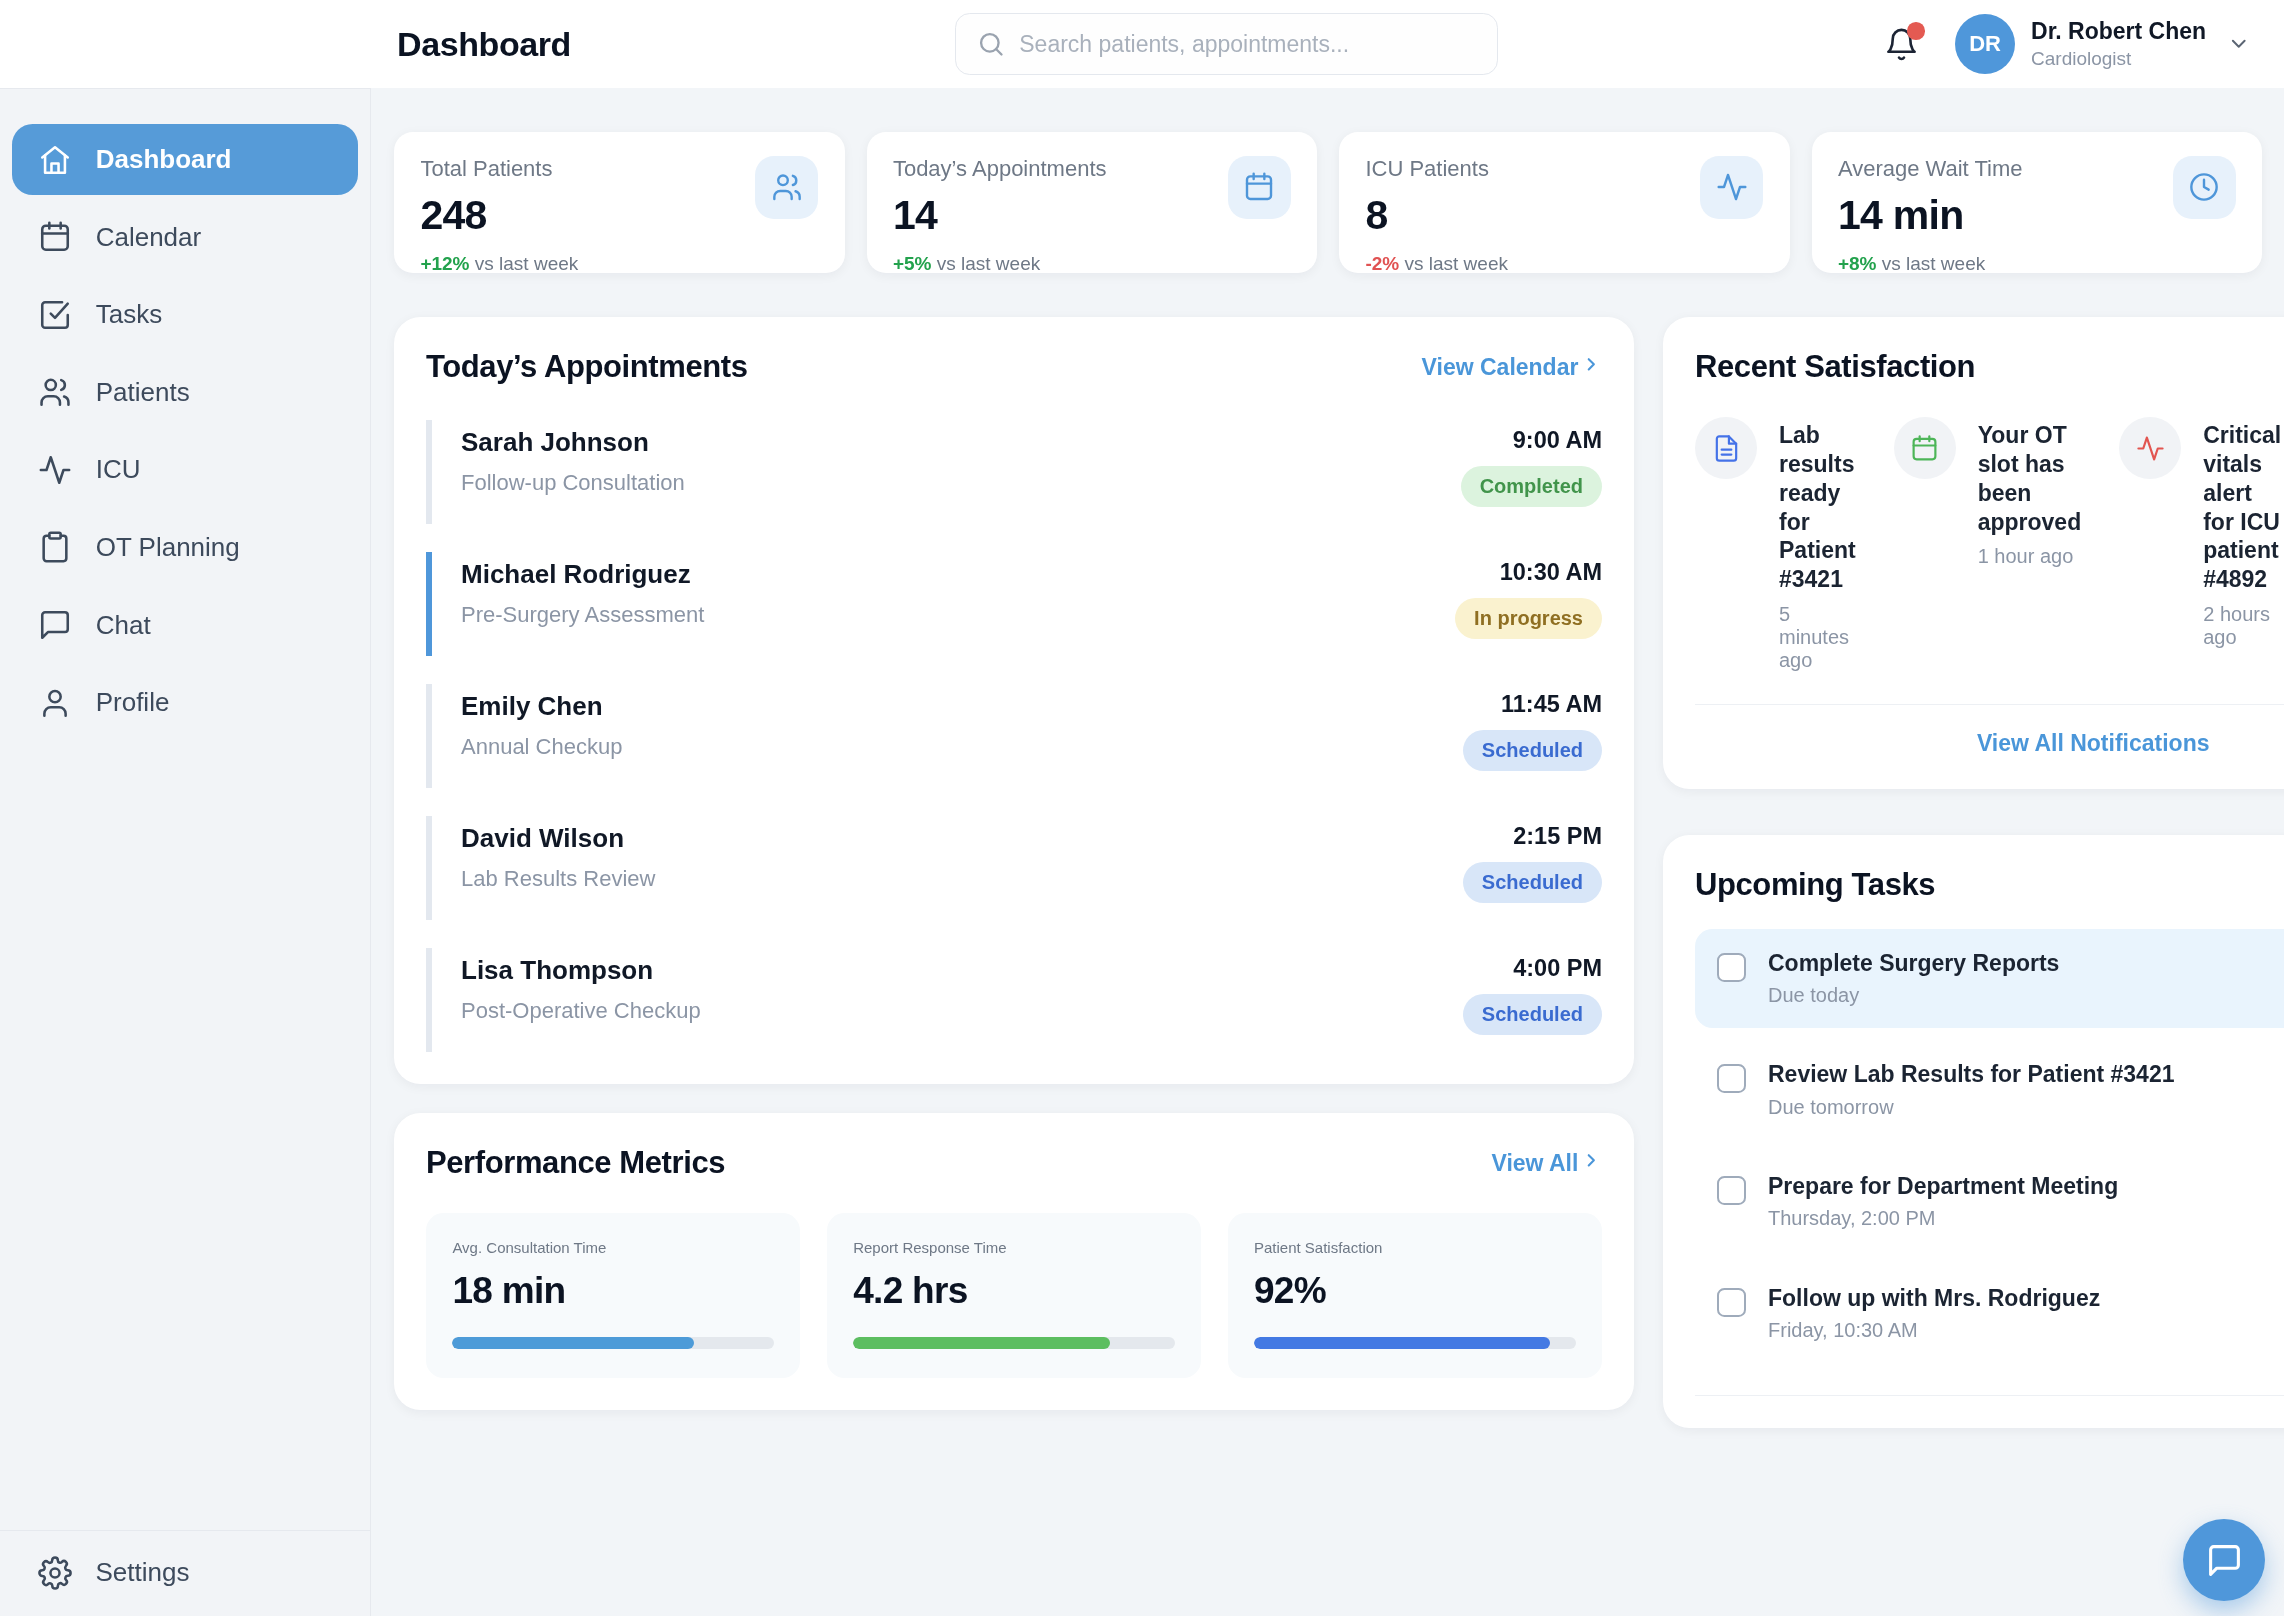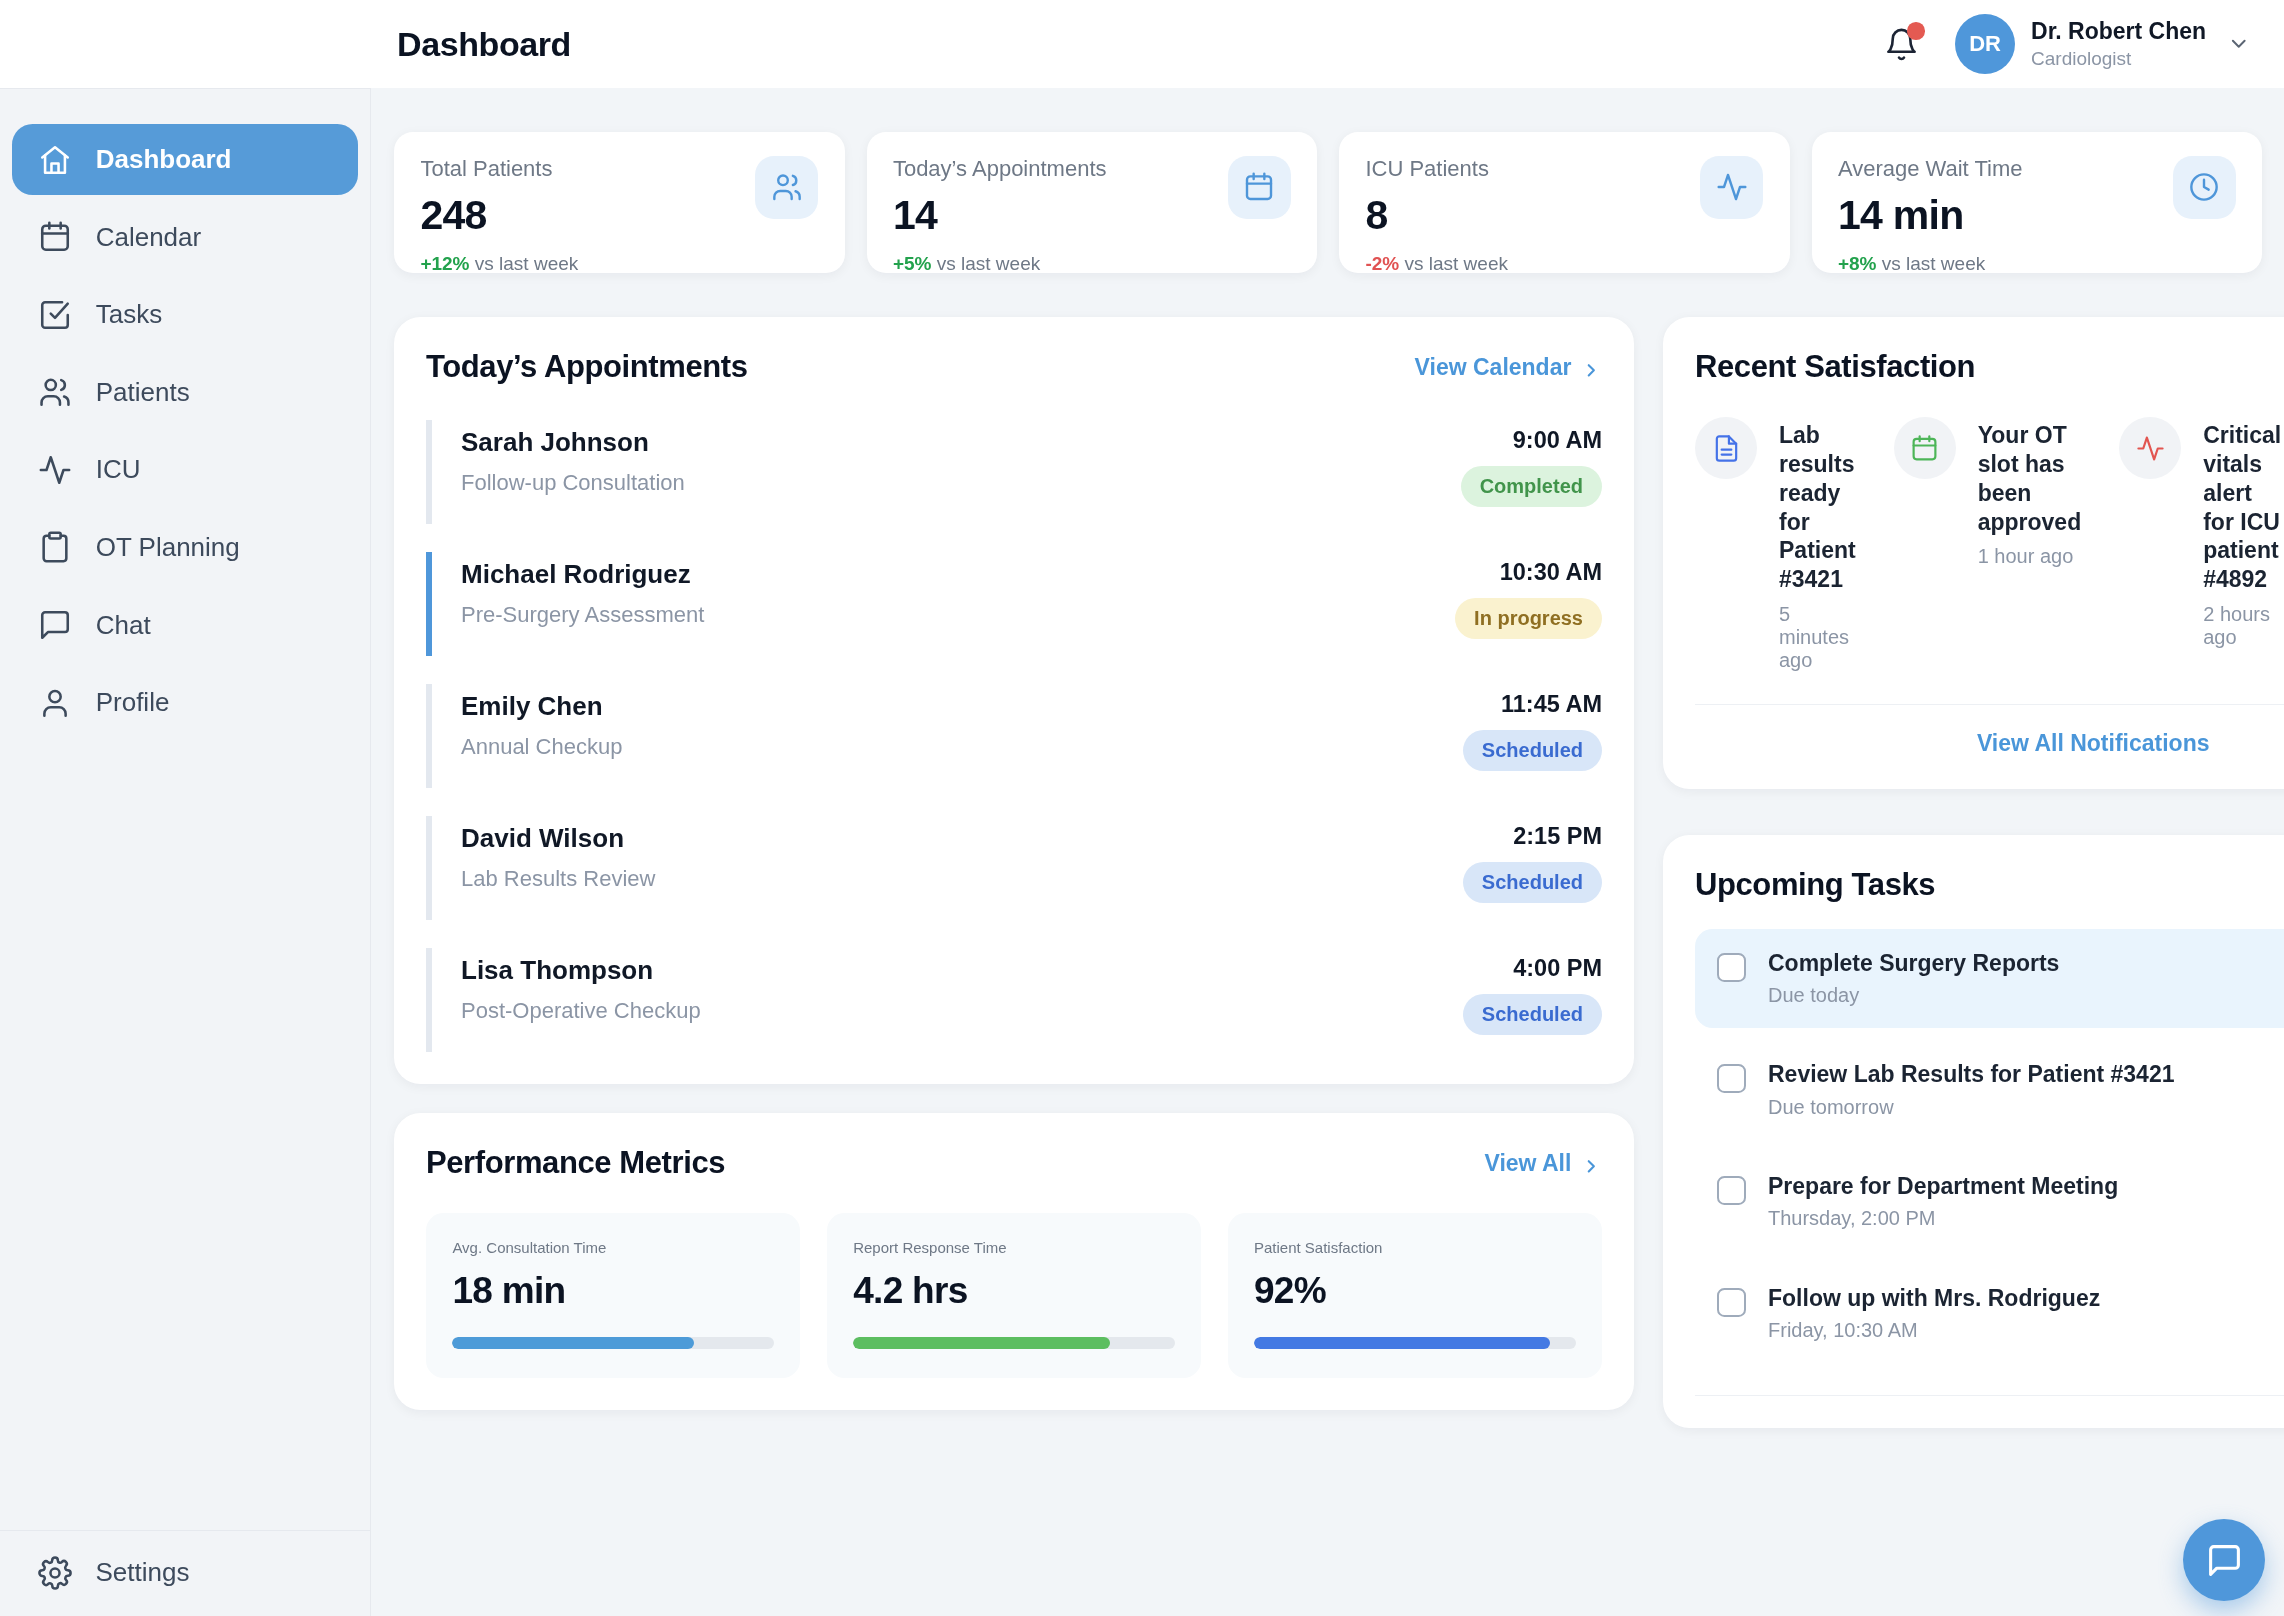--- a/index.html
+++ b/index.html
@@ -77,21 +77,21 @@
 
   .main-row { display:flex; gap:29px; margin-top:44px; align-items:flex-start; }
   .col-left { width:1240px; flex:0 0 auto; }
   .col-right { flex:1; }
 
   .card {
     background:#fff; border-radius:26.4px; box-shadow:0 2.9px 10.3px rgba(15,23,42,.05); padding:32px;
   }
   .card-head { display:flex; align-items:center; justify-content:space-between; }
   .card-title { font-size:31px; font-weight:800; letter-spacing:-0.4px; color:#0b1322; }
-  .link { color:#4a96d9; font-size:23px; font-weight:600; display:flex; align-items:flex-end; gap:10px; cursor:pointer; }
+  .link { color:#4a96d9; font-size:23px; font-weight:600; display:flex; align-items:flex-start; gap:3px; cursor:pointer; }
   .link .ic { font-size:20.6px; }
 
   
   .appt-list { margin-top:35px; display:flex; flex-direction:column; gap:28px; }
   .appt {
     border-left:6.6px solid #e3e8ef; padding:7.3px 0 7.3px 29px; min-height:104px;
     display:flex; justify-content:space-between; align-items:flex-start; cursor:pointer;
   }
   .appt.active { border-left-color:#4f97da; }
   .appt-name { font-size:26px; font-weight:700; color:#101826; }
@@ -216,20 +216,26 @@
     <g id="i-clock">
         <circle cx="12" cy="12" r="9.5"></circle>
         <polyline points="12 6.5 12 12 15.5 14"></polyline>
       </g>
   </defs>
 </svg>
 
 <header class="topbar">
   <div class="topbar-title">Dashboard</div>
 
+  <div class="search">
+    <svg class="ic" viewBox="0 0 24 24" fill="none" stroke="currentColor" stroke-width="2" stroke-linecap="round" stroke-linejoin="round">
+        <use href="#i-search"></use>
+      </svg>
+    <input type="text" placeholder="Search patients, appointments..." style="">
+  </div>
 
   <div class="top-right">
     <div class="bell-wrap">
       <svg class="ic" viewBox="0 0 24 24" fill="none" stroke="currentColor" stroke-width="1.8" stroke-linecap="round" stroke-linejoin="round">
           <use href="#i-bell"></use>
         </svg>
       <span class="bell-dot"></span>
     </div>
     <div class="user-chip">
       <div class="avatar">DR</div>

